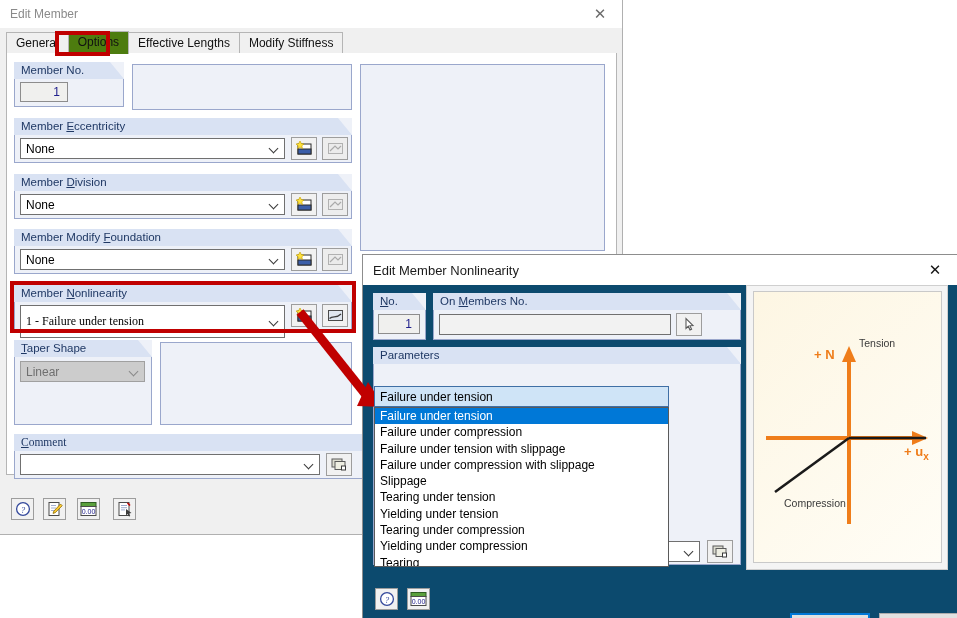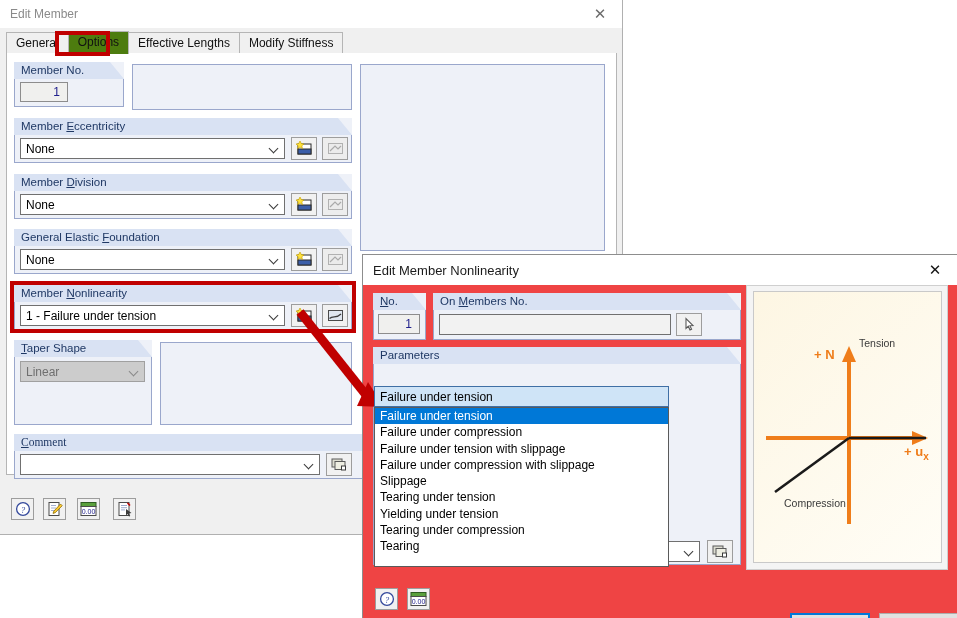--- a/index.html
+++ b/index.html
@@ -236,21 +236,21 @@
         <div class="iconbtn disabled" style="left:307px; top:2px; width:26px; height:23px;">
           <svg width="17" height="14" viewBox="0 0 17 14" opacity="0.45">
               <rect x="1.5" y="1.5" width="14" height="10" fill="#e9e9e9" stroke="#6a6a6a"></rect>
               <path d="M3 9 L8 4 L11 7 L14 4" stroke="#5a5a5a" fill="none" stroke-width="1.2"></path>
             </svg>
         </div>
       </div>
     </div>
 
     <div class="grp" style="left:14px; top:229px; width:338px; height:45px;">
-      <div class="grp-head"><span>General Elastic </span><span class="u">F</span><span>oundation</span></div>
+      <div class="grp-head"><span>Member Modify </span><span class="u">F</span><span>oundation</span></div>
       <div class="grp-body" style="height:28px;">
         <div class="combo" style="left:5px; top:3px; width:265px; height:21px;">
           <span>None</span>
           <span class="arrow"></span>
         </div>
         <div class="iconbtn" style="left:276px; top:2px; width:26px; height:23px;">
           <svg width="17" height="15" viewBox="0 0 17 15">
               <rect x="2" y="3" width="13" height="10" fill="#ffffff" stroke="#2b2b2b" stroke-width="1"></rect>
               <rect x="2" y="8" width="13" height="5" fill="#3b5ea8" stroke="#2b2b2b" stroke-width="1"></rect>
               <polygon points="4,0 5.3,2.6 8,3 5.8,4.8 6.5,7.6 4,6.1 1.5,7.6 2.2,4.8 0,3 2.7,2.6" fill="#ffe23b" stroke="#c09a00" stroke-width="0.6"></polygon>
@@ -261,21 +261,21 @@
               <rect x="1.5" y="1.5" width="14" height="10" fill="#e9e9e9" stroke="#6a6a6a"></rect>
               <path d="M3 9 L8 4 L11 7 L14 4" stroke="#5a5a5a" fill="none" stroke-width="1.2"></path>
             </svg>
         </div>
       </div>
     </div>
 
     <div class="grp" style="left:14px; top:285px; width:338px; height:45px;">
       <div class="grp-head"><span>Member </span><span class="u">N</span><span>onlinearity</span></div>
       <div class="grp-body" style="height:28px;">
-        <div class="combo" style="left:5px; top:3px; width:265px; height:21px;">
+        <div class="combo" style="left:5px; top:3px; width:265px; height:33px;font-family:Liberation Serif, serif;">
           <span>1 - Failure under tension</span>
           <span class="arrow"></span>
         </div>
         <div class="iconbtn" style="left:276px; top:2px; width:26px; height:23px;">
           <svg width="17" height="15" viewBox="0 0 17 15">
               <rect x="2" y="3" width="13" height="10" fill="#ffffff" stroke="#2b2b2b" stroke-width="1"></rect>
               <rect x="2" y="8" width="13" height="5" fill="#3b5ea8" stroke="#2b2b2b" stroke-width="1"></rect>
               <polygon points="4,0 5.3,2.6 8,3 5.8,4.8 6.5,7.6 4,6.1 1.5,7.6 2.2,4.8 0,3 2.7,2.6" fill="#ffe23b" stroke="#c09a00" stroke-width="0.6"></polygon>
             </svg>
         </div>
@@ -339,21 +339,21 @@
     <div class="iconbtn" style="left:113px; top:498px; width:23px; height:22px;">
       <svg width="16" height="16" viewBox="0 0 16 16">
           <rect x="2" y="1.5" width="10" height="13" fill="#ffffff" stroke="#4a4a4a"></rect>
           <path d="M4 4.5h6M4 6.7h6M4 8.9h4" stroke="#8fa0c8" stroke-width="0.9"></path>
           <polygon points="9,8 14.5,12 11.8,12.4 13.3,15 12,15.6 10.6,13 9,14.6" fill="#3c3c3c"></polygon>
           <path d="M10.5 2 l2.5 2.5" stroke="#c00000" stroke-width="1.6"></path>
         </svg>
     </div>
   </div>
 
-  <div class="win" style="left:362px; top:254px; width:595px; height:364px; background:#ef4444; border:1px solid #8d8d8d; border-right:none; border-bottom:none;">
+  <div class="win" style="left:362px; top:254px; width:595px; height:364px; background:#0c4a6e; border:1px solid #8d8d8d; border-right:none; border-bottom:none;">
 
     <div class="win-title active" style="height:30px;">
       <span class="t" style="font-size:13px;">Edit Member Nonlinearity</span>
       <span class="closebtn dark" style="height:30px;">✕</span>
     </div>
 
     <div class="grp" style="left:10px; top:38px; width:53px; height:47px;">
       <div class="grp-head"><span class="u">N</span><span>o.</span></div>
       <div class="grp-body" style="height:30px;">
         <div class="numfield" style="left:4px; top:4px; width:42px; height:20px;">1</div>
@@ -439,20 +439,21 @@
 
   <div class="droplist" style="left:374px; top:407px; width:295px; height:160px;">
     <div class="dropitem sel">Failure under tension</div>
     <div class="dropitem">Failure under compression</div>
     <div class="dropitem">Failure under tension with slippage</div>
     <div class="dropitem">Failure under compression with slippage</div>
     <div class="dropitem">Slippage</div>
     <div class="dropitem">Tearing under tension</div>
     <div class="dropitem">Yielding under tension</div>
     <div class="dropitem">Tearing under compression</div>
+    <div class="dropitem">Yielding under compression</div>
     <div class="dropitem">Tearing</div>
 
   </div>
 
   <div class="redbox" style="left:55px; top:31px; width:55px; height:25px;"></div>
   <div class="redbox" style="left:10px; top:281px; width:346px; height:52px;"></div>
 
   <svg class="redarrowsvg" width="957" height="618" viewBox="0 0 957 618">
     <line x1="300" y1="312" x2="370" y2="400" stroke="#c00000" stroke-width="9" stroke-linecap="butt"></line>
     <polygon points="368,382 384,407 357,406" fill="#c00000"></polygon>

